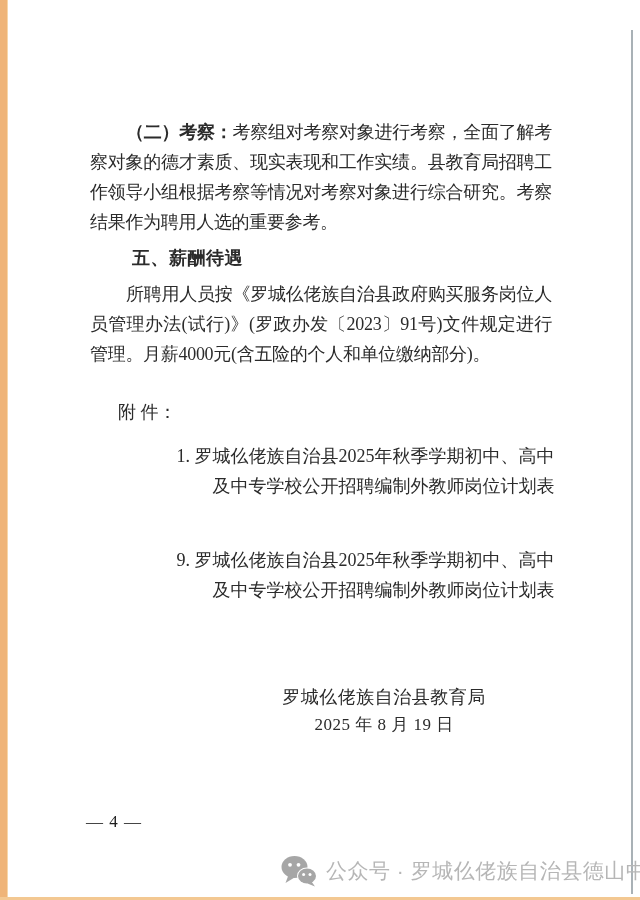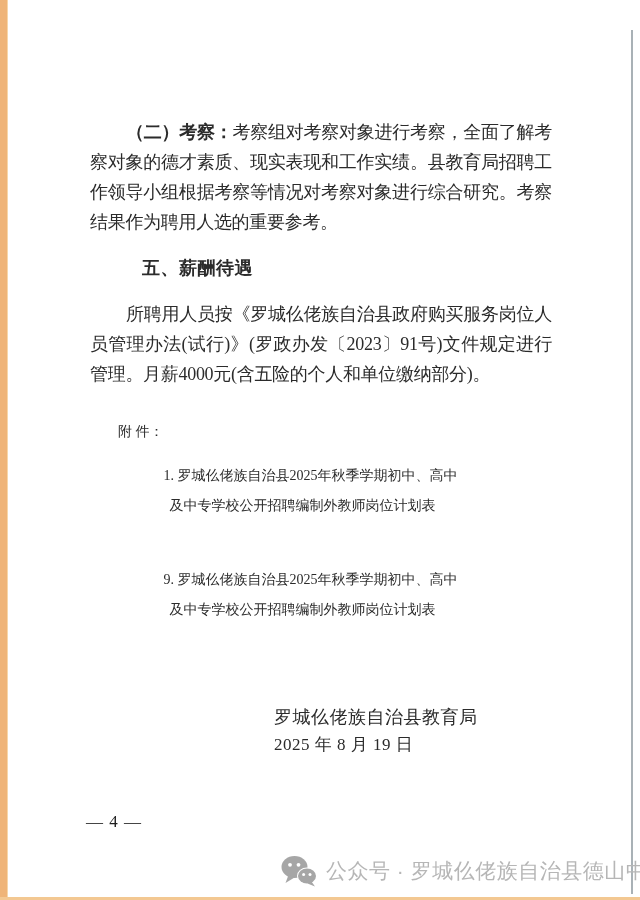--- a/index.html
+++ b/index.html
@@ -29,41 +29,41 @@
   }
   .para {
     margin:0;
     font-size:18px; line-height:30px;
     text-align:justify;
     text-indent:2em;
     letter-spacing:-0.3px;
   }
   .lead { font-weight:bold; }
   .heading {
-    margin:16px;
+    margin:6px;
     font-size:18px; line-height:30px;
     text-indent:2em;
     font-weight:bold;
     letter-spacing:0.5px;
   }
   .attach {
     display:flex;
     margin-top:28px;
     margin-left:28px;
-    font-size:14px; line-height:30px;
+    font-size:18px; line-height:30px;text-align:right;
   }
   .att-label { white-space:pre; flex:none; }
   .att-items { flex:none; }
   .att-line1 { white-space:nowrap;margin-top:44px; }
   .att-line2 { white-space:nowrap; padding-left:6px; }
   .signature {
     margin-top:78px;
     margin-left:184px;
     width:220px;
-    text-align:left;
+    text-align:center;
     line-height:28px;
     white-space:nowrap;
   }
   .sig-org  { font-size:18px; letter-spacing:0.5px; }
   .sig-date { font-size:17px; letter-spacing:0.5px; }
   .pagenum {
     position:absolute; left:86px; top:812px;
     font-size:17px; line-height:20px; letter-spacing:1px;
     color:#1d1d1d;
   }

